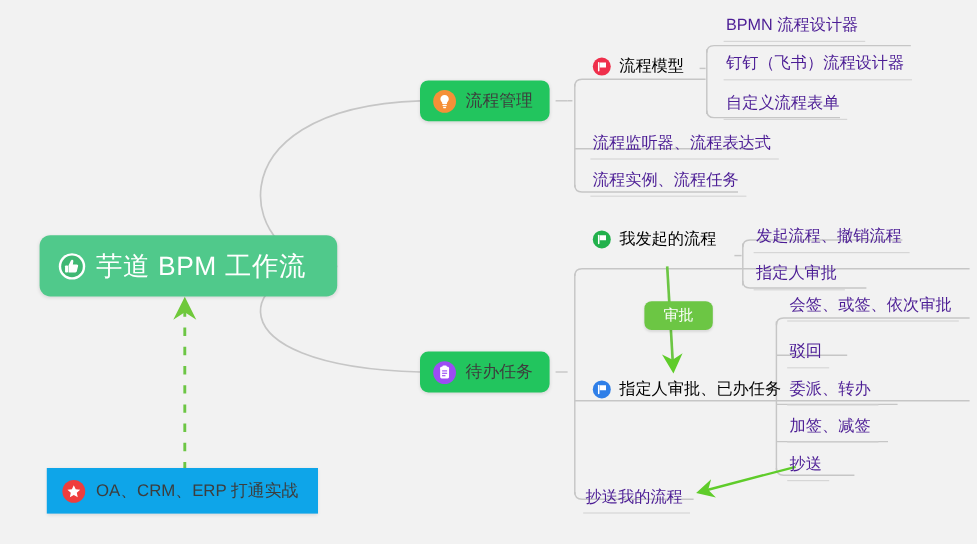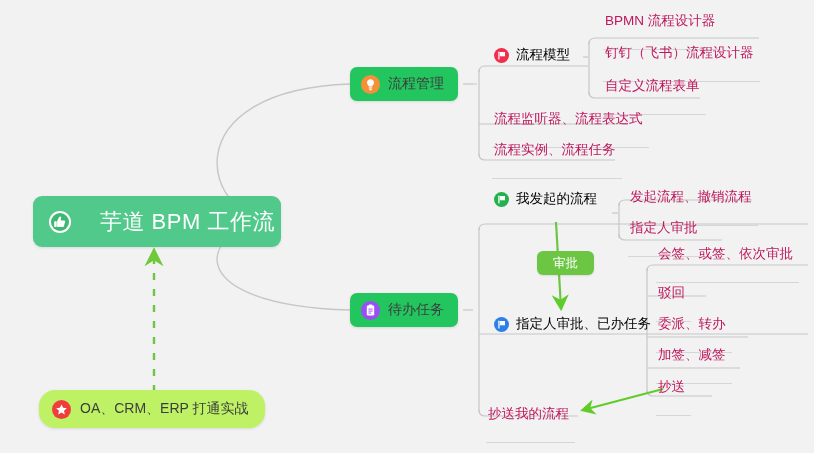--- a/index.html
+++ b/index.html
@@ -36,21 +36,20 @@
     top: 196px;
     width: 248px;
     height: 51px;
     background: #50c98b;
     border-radius: 9px;
     box-shadow: 0 1px 3px rgba(0,0,0,0.10);
     display: flex;
     align-items: center;
     padding-left: 16px;
     box-sizing: border-box;
-    gap: 20px;
   }
   .root-label {
     color: #ffffff;
     font-size: 22px;
     letter-spacing: 0.5px;
     margin-left: 9px;
     white-space: nowrap;
   }
 
   
@@ -71,22 +70,22 @@
     margin-left: 8px;
     white-space: nowrap;
   }
 
   
   .side-node {
     position: absolute;
     left: 39px;
     top: 390px;
     height: 38px;
-    background: #bef264;
-    border-radius: 16px;
+    background: #0ea5e9;
+    border-radius: 0;
     box-shadow: 0 1px 3px rgba(0,0,0,0.11);
     display: flex;
     align-items: center;
     padding: 0 16px 0 13px;
     box-sizing: border-box;
     text-align: right;
   }
   .side-label {
     font-size: 14px;
     color: #3d3d3d;
@@ -105,23 +104,23 @@
   .sub-label {
     font-size: 13.5px;
     color: #000000;
     margin-left: 7px;
   }
 
   
   .leaf-node {
     position: absolute;
     font-size: 13.5px;
-    color: #be185d;
-    white-space: nowrap;
-    padding: 0 6px 20px 2px;
+    color: #4c1d95;
+    white-space: nowrap;
+    padding: 0 6px 5px 2px;
     border-bottom: 1px solid #d6d6d6;
     line-height: 17px;
   }
 
   
   .tag-badge {
     position: absolute;
     left: 537px;
     top: 251px;
     background: #6cc644;

